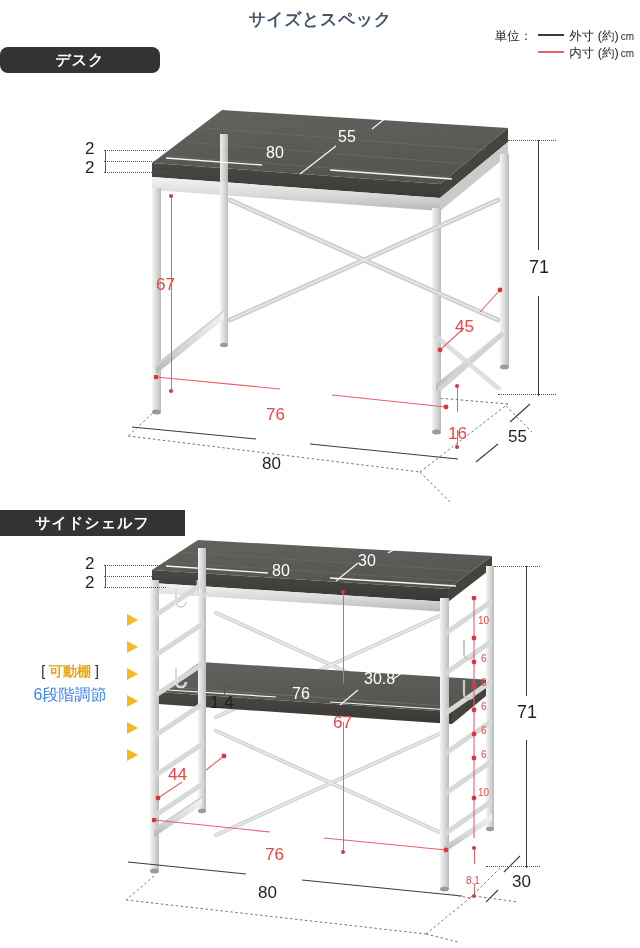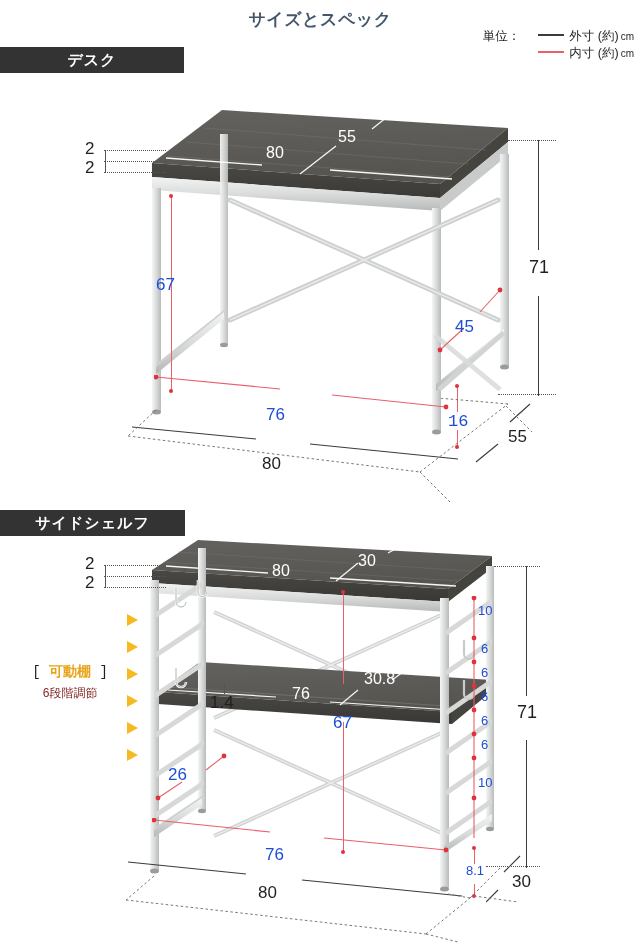--- a/index.html
+++ b/index.html
@@ -10,52 +10,52 @@
   }
   .abs{position:absolute;}
   
   #page-title{
     left:0;top:8px;width:640px;text-align:center;
     font-size:17px;font-weight:bold;color:#44566c;letter-spacing:.5px;
   }
   
   #legend{right:6px;top:28px;width:230px;font-size:12.5px;color:#231f20;}
   #legend .lrow{display:flex;align-items:center;justify-content:flex-end;height:17px;white-space:nowrap;}
-  #legend .lbl-unit{margin-right:16px;}
+  #legend .lbl-unit{margin-right:4px;}
   #legend .swatch{display:inline-block;width:26px;height:0;border-top:2px solid #3b3b3b;margin:0 5px 3px 2px;}
   #legend .swatch.red{border-top-color:#e8606a;}
   #legend .cm{font-size:10px;margin-left:2px;}
   
   .banner{
     height:26px;line-height:26px;background:#333333;color:#ffffff;
     font-size:15px;font-weight:bold;text-align:center;letter-spacing:1px;
   }
-  #banner-desk{left:0;top:47px;width:184px;}
+  #banner-desk{left:0;top:47px;width:160px;border-radius:8px;}
   #banner-shelf{left:0;top:510px;width:185px;}
   
   .dimnum{font-size:17px;line-height:1;white-space:nowrap;}
   .dimnum.black{color:#231f20;}
-  .dimnum.red{color:#1d4ed8;}
+  .dimnum.red{color:#ef4444;}
   .dimnum.white{color:#ffffff;font-size:16px;}
-  .dimnum.small{font-size:13px;}
+  .dimnum.small{font-size:10px;margin-top:12px;}
   .dimnum.big{font-size:18px;}
   .dot{width:4px;height:4px;border-radius:50%;background:#e0323c;}
   .vline{width:1px;background:#e8606a;}
   .vline.blk{background:#3b3b3b;}
   .dotted-h{border-top:1px dotted #555;height:0;}
   
   .tri{
     width:0;height:0;border-left:11px solid #f5b921;
     border-top:6px solid transparent;border-bottom:6px solid transparent;
   }
   
-  #shelf-caption{left:6px;top:663px;width:128px;text-align:center;font-family:Liberation Mono, monospace;}
+  #shelf-caption{left:6px;top:663px;width:128px;text-align:center;}
   #shelf-caption .l1{font-size:14px;color:#231f20;}
   #shelf-caption .l1 .hl{color:#e8a317;font-weight:bold;}
-  #shelf-caption .l2{font-size:12px;color:#7f1d1d;margin-top:4px;}
+  #shelf-caption .l2{font-size:16px;color:#3b82f6;margin-top:4px;}
   svg{display:block;}
 </style>
 </head>
 <body>
 
 <div class="abs" id="page-title">サイズとスペック</div>
 
 <div class="abs" id="legend">
   <div class="lrow">
     <span class="lbl-unit">単位：</span>
@@ -183,21 +183,21 @@
     <circle cx="70" cy="10" r="2.4" fill="#e0323c"></circle>
     <circle cx="10" cy="70" r="2.4" fill="#e0323c"></circle>
   </svg>
 </div>
 <div class="abs dimnum red" style="left:455px;top:318px;">45</div>
 
 <div class="abs vline" style="left:457px;top:386px;height:26px;"></div>
 <div class="abs vline" style="left:457px;top:430px;height:17px;"></div>
 <div class="abs dot" style="left:455px;top:384px;"></div>
 <div class="abs dot" style="left:455px;top:445px;"></div>
-<div class="abs dimnum red" style="left:448px;top:413px;font-family:Liberation Mono, monospace;">16</div>
+<div class="abs dimnum red" style="left:448px;top:425px;">16</div>
 
 <div class="abs" style="left:128px;top:425px;width:340px;height:50px;">
   <svg width="340" height="50">
     <line x1="4" y1="2" x2="128" y2="14" stroke="#3b3b3b" stroke-width="1.1"></line>
     <line x1="182" y1="19" x2="330" y2="34" stroke="#3b3b3b" stroke-width="1.1"></line>
   </svg>
 </div>
 <div class="abs dimnum black" style="left:262px;top:455px;">80</div>
 
 <div class="abs" style="left:464px;top:400px;width:80px;height:80px;">
@@ -391,21 +391,21 @@
 <div class="abs tri" style="left:127px;top:749px;"></div>
 
 <div class="abs" style="left:148px;top:750px;width:90px;height:55px;">
   <svg width="90" height="55">
     <line x1="76" y1="6" x2="58" y2="20" stroke="#e8606a" stroke-width="1.1"></line>
     <line x1="34" y1="32" x2="10" y2="48" stroke="#e8606a" stroke-width="1.1"></line>
     <circle cx="76" cy="6" r="2.4" fill="#e0323c"></circle>
     <circle cx="10" cy="48" r="2.4" fill="#e0323c"></circle>
   </svg>
 </div>
-<div class="abs dimnum red" style="left:168px;top:766px;">26</div>
+<div class="abs dimnum red" style="left:168px;top:766px;">44</div>
 
 <div class="abs" style="left:152px;top:818px;width:300px;height:40px;">
   <svg width="300" height="40">
     <line x1="2" y1="2" x2="118" y2="14" stroke="#e8606a" stroke-width="1.1"></line>
     <line x1="172" y1="20" x2="294" y2="32" stroke="#e8606a" stroke-width="1.1"></line>
     <circle cx="2" cy="2" r="2.4" fill="#e0323c"></circle>
     <circle cx="294" cy="32" r="2.4" fill="#e0323c"></circle>
   </svg>
 </div>
 <div class="abs dimnum red" style="left:265px;top:846px;">76</div>

